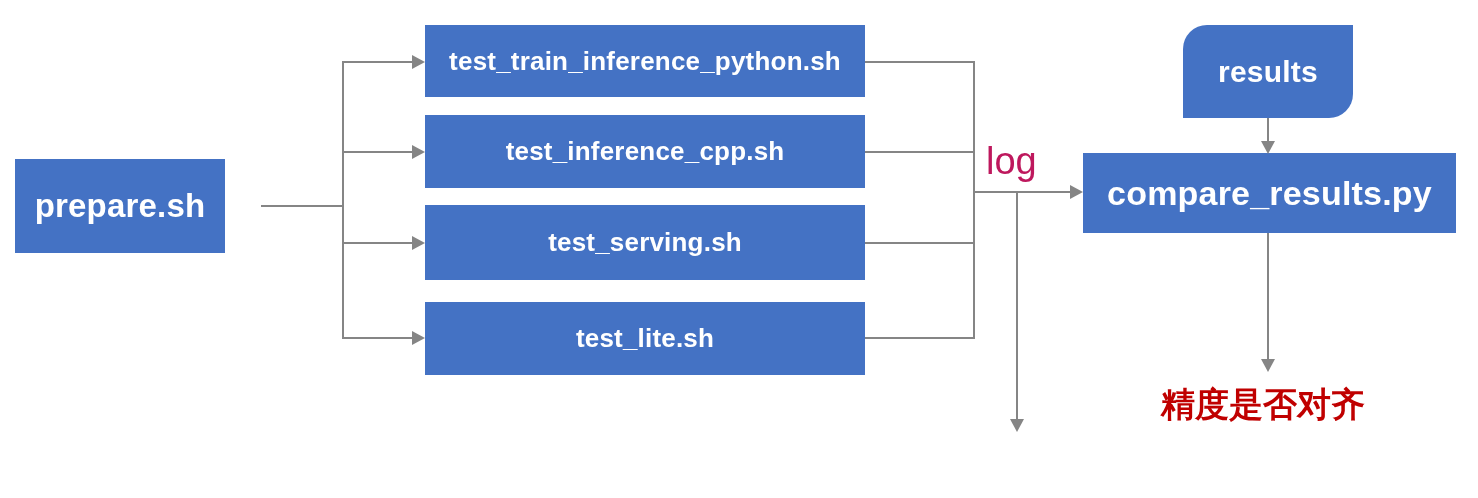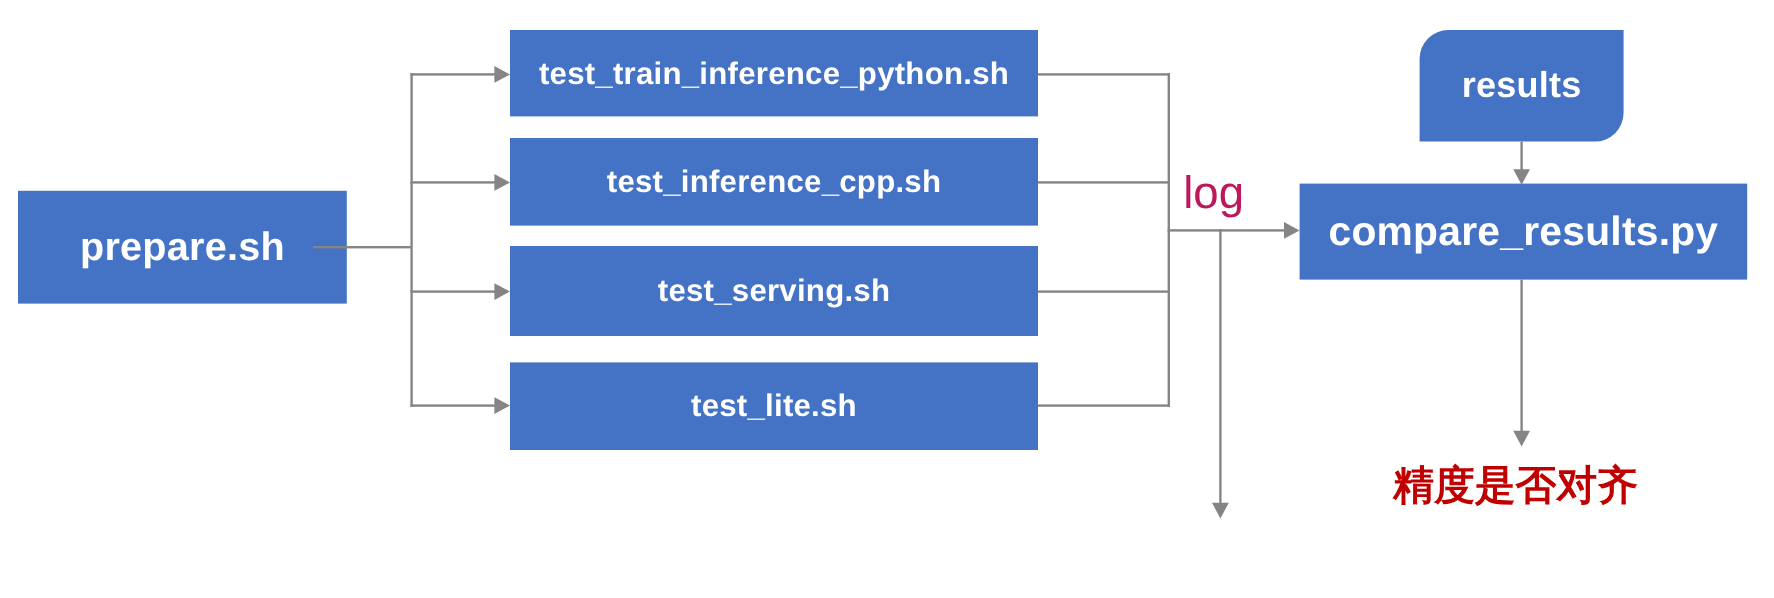--- a/index.html
+++ b/index.html
@@ -19,21 +19,21 @@
     background: var(--blue, #4472C4);
     color: #ffffff;
     display: flex;
     align-items: center;
     justify-content: center;
     font-weight: bold;
     text-align: center;
     letter-spacing: 0.2px;
   }
 
-  .node-prepare   { left: 15px;   top: 159px; width: 274px; height: 94px; font-size: 33px; }
+  .node-prepare   { left: 15px;   top: 159px; width: 210px; height: 94px; font-size: 33px; }
   .node-test      { left: 425px;  width: 440px; font-size: 26px; }
   .node-test-0    { top: 25px;  height: 72px; }
   .node-test-1    { top: 115px; height: 73px; }
   .node-test-2    { top: 205px; height: 75px; }
   .node-test-3    { top: 302px; height: 73px; }
   .node-results   { left: 1183px; top: 25px;  width: 170px; height: 93px; font-size: 30px;
                     border-radius: 24px 0 24px 0; }
   .node-compare   { left: 1083px; top: 153px; width: 373px; height: 80px; font-size: 34px; }
 
   .line {

